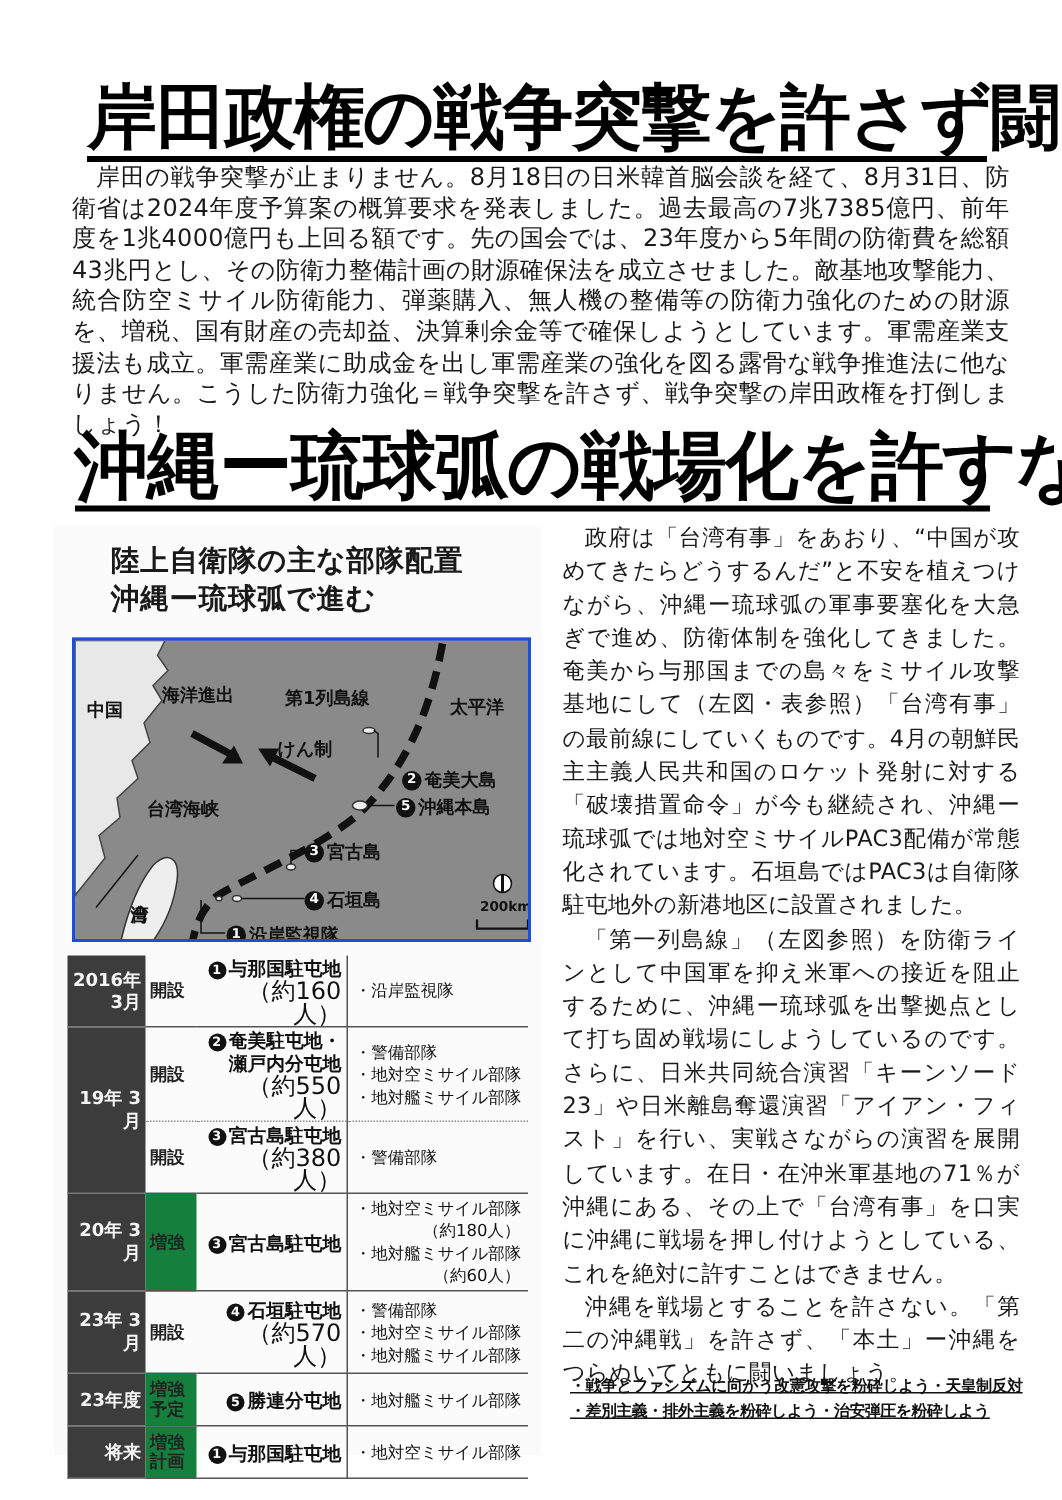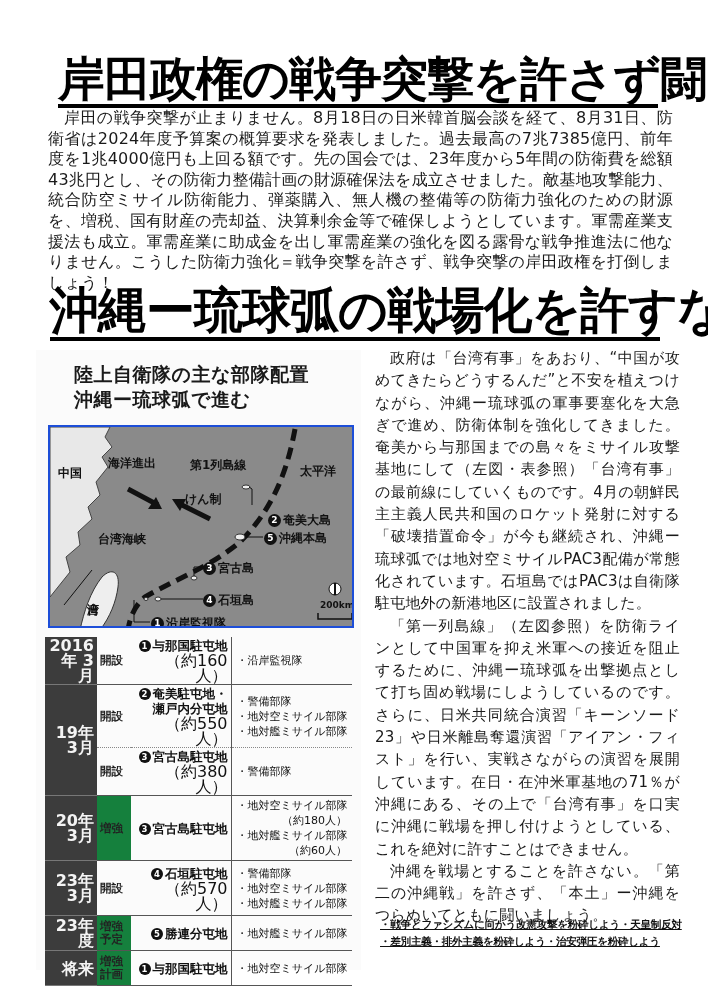--- a/index.html
+++ b/index.html
@@ -31,21 +31,21 @@
   #fig-title { position: absolute; left: 38px; top: 12px; font-size: 19px; font-weight: bold; line-height: 25px; color: #1a1a1a; letter-spacing: 0.5px; }
 
   #map { position: absolute; left: 12px; top: 75px; width: 306px; height: 203px; background: #8a8a8a; border: 2px solid #1d4ed8; overflow: hidden; }
   #map svg { position: absolute; left: 0; top: 0; }
   .map-label { position: absolute; font-weight: bold; font-size: 12px; color: #111; white-space: nowrap; }
   .num { display: inline-block; width: 13px; height: 13px; border-radius: 50%; background: #111; color: #fff; font-size: 9px; line-height: 13px; text-align: center; margin-right: 2px; vertical-align: middle; }
 
   
   #deploy-table { position: absolute; left: 9px; top: 287px; width: 307px; border-collapse: collapse; font-size: 11px; }
   #deploy-table td { border-bottom: 1px solid #555; vertical-align: middle; padding: 1px 3px; }
-  #deploy-table td.year { background: #3c3c3c; color: #f4f4f4; font-weight: bold; text-align: right; width: 52px; font-size: 16px; line-height: 15px; border-bottom: 1px solid #777; }
+  #deploy-table td.year { background: #3c3c3c; color: #f4f4f4; font-weight: bold; text-align: right; width: 52px; font-size: 12px; line-height: 15px; border-bottom: 1px solid #777; }
   #deploy-table td.action { width: 34px; font-weight: bold; font-size: 11.5px; line-height: 13px; color: #222; }
   #deploy-table td.action.hl { background: #15803d; }
   #deploy-table td.base { width: 100px; text-align: right; font-weight: bold; font-size: 12.5px; line-height: 15px; border-right: 1px solid #555; }
   #deploy-table td.base .count { font-weight: normal; font-size: 16px; display: block; }
   #deploy-table td.units { font-size: 11px; line-height: 15px; padding-left: 5px; }
   #deploy-table td.units .sub { display: block; text-align: right; padding-right: 2px; }
   #deploy-table tr.dotted td.base, #deploy-table tr.dotted td.units, #deploy-table tr.dotted td.action { border-bottom: 1px dotted #888; }
   .bnum { display: inline-block; width: 12px; height: 12px; border-radius: 50%; background: #111; color: #fff; font-size: 8.5px; line-height: 12px; text-align: center; margin-right: 2px; vertical-align: 1px; font-weight: bold; }
 
   

